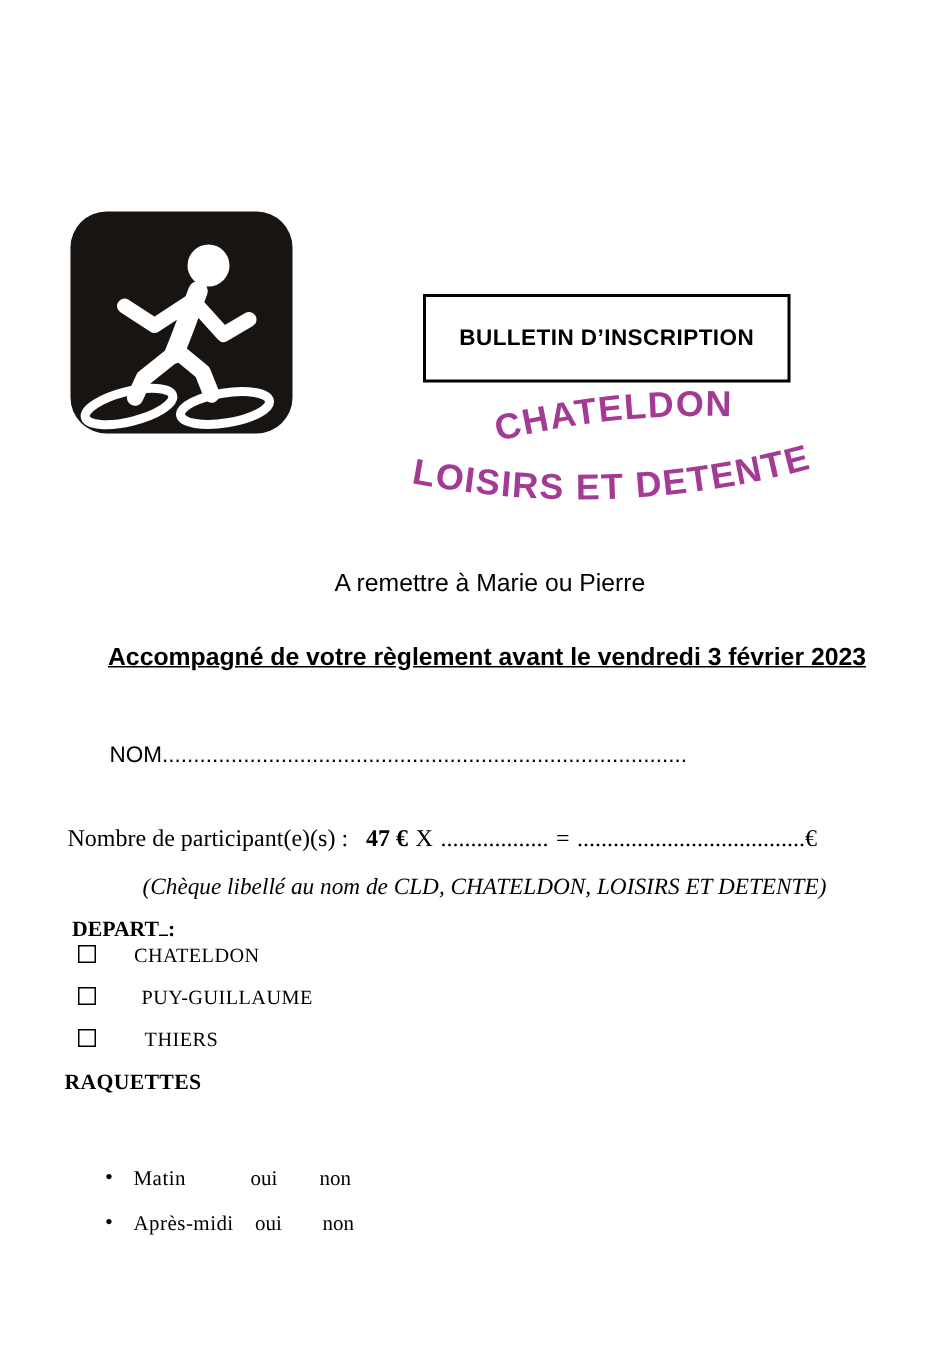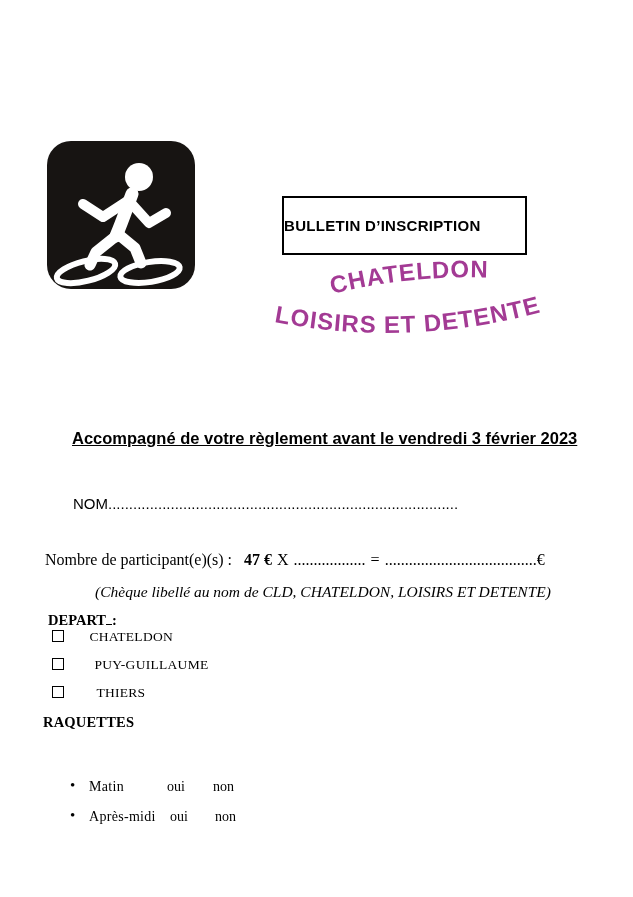--- a/index.html
+++ b/index.html
@@ -6,21 +6,21 @@
   .page{
     position:relative;width:633px;height:897px;background:#ffffff;
     font-family:"Liberation Sans",sans-serif;color:#000;overflow:hidden;
   }
   .abs{position:absolute;}
   
   .logo{left:46px;top:140px;width:150px;height:150px;}
   
   .title-box{
     left:282px;top:196px;width:241px;height:55px;border:2px solid #000;
-    display:flex;align-items:center;justify-content:flex-start;
+    display:flex;align-items:center;justify-content:center;
   }
   .title-box span{font-weight:bold;font-size:15px;letter-spacing:.3px;white-space:nowrap;}
   
   .wordart{left:270px;top:252px;width:294px;height:95px;overflow:visible;}
   .wordart text{font-family:"Liberation Sans",sans-serif;font-weight:bold;font-size:24px;letter-spacing:1px;}
   
   .remit{left:223px;top:380px;font-size:16.5px;white-space:nowrap;}
   .deadline{left:72px;top:429px;font-size:16.5px;font-weight:bold;text-decoration:underline;white-space:nowrap;}
   .nom-row{left:73px;top:495px;font-size:15px;white-space:nowrap;width:430px;overflow:hidden;}
   .prenom-row{left:73px;top:513px;font-size:15px;white-space:nowrap;width:430px;overflow:hidden;}
@@ -72,20 +72,21 @@
       <path id="wa2" d="M 4,70 Q 150,98 292,54" fill="none"></path>
     </defs>
     <text fill="#A33A94">
       <textPath href="#wa1">CHATELDON</textPath>
     </text>
     <text fill="#A33A94">
       <textPath href="#wa2">LOISIRS ET DETENTE</textPath>
     </text>
   </svg>
 
+  <div class="abs remit">A remettre à Marie ou Pierre</div>
   <div class="abs deadline">Accompagné de votre règlement avant le vendredi 3 février 2023</div>
 
   <div class="abs nom-row">
     <span>NOM</span><span>....................................................................................</span>
   </div>
 
   <div class="abs serif participants">
     <span>Nombre de participant(e)(s) :</span><span class="price">47 €</span><span class="sp">X</span><span class="sp">..................</span><span class="sp">=</span><span class="sp">......................................</span><span>€</span>
   </div>
   <div class="abs serif cheque">(Chèque libellé au nom de CLD, CHATELDON, LOISIRS ET DETENTE)</div>

